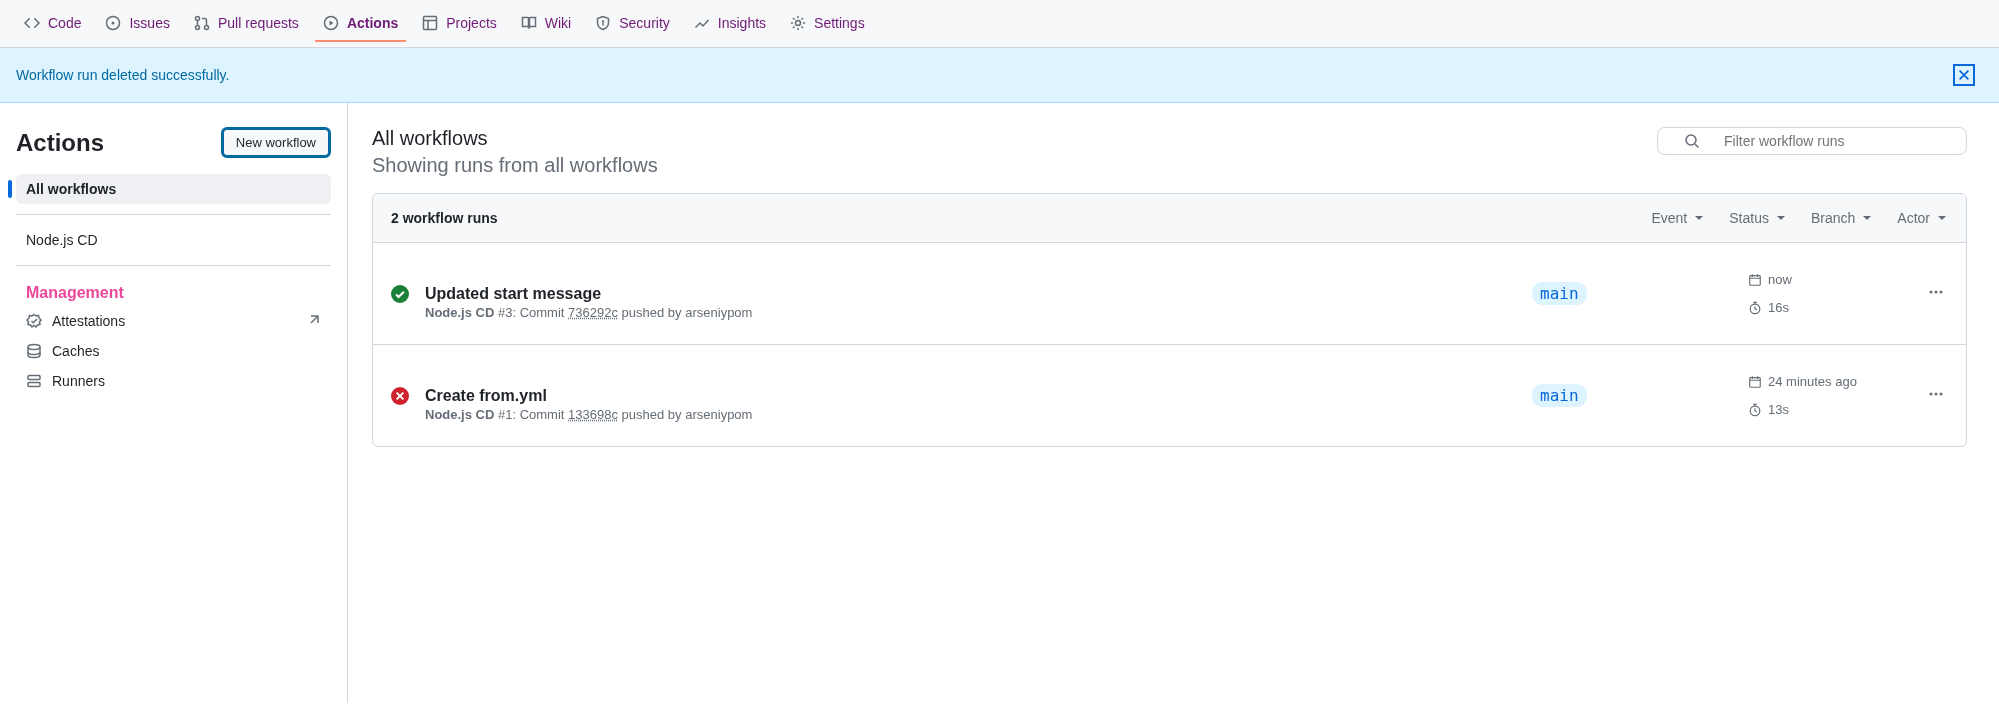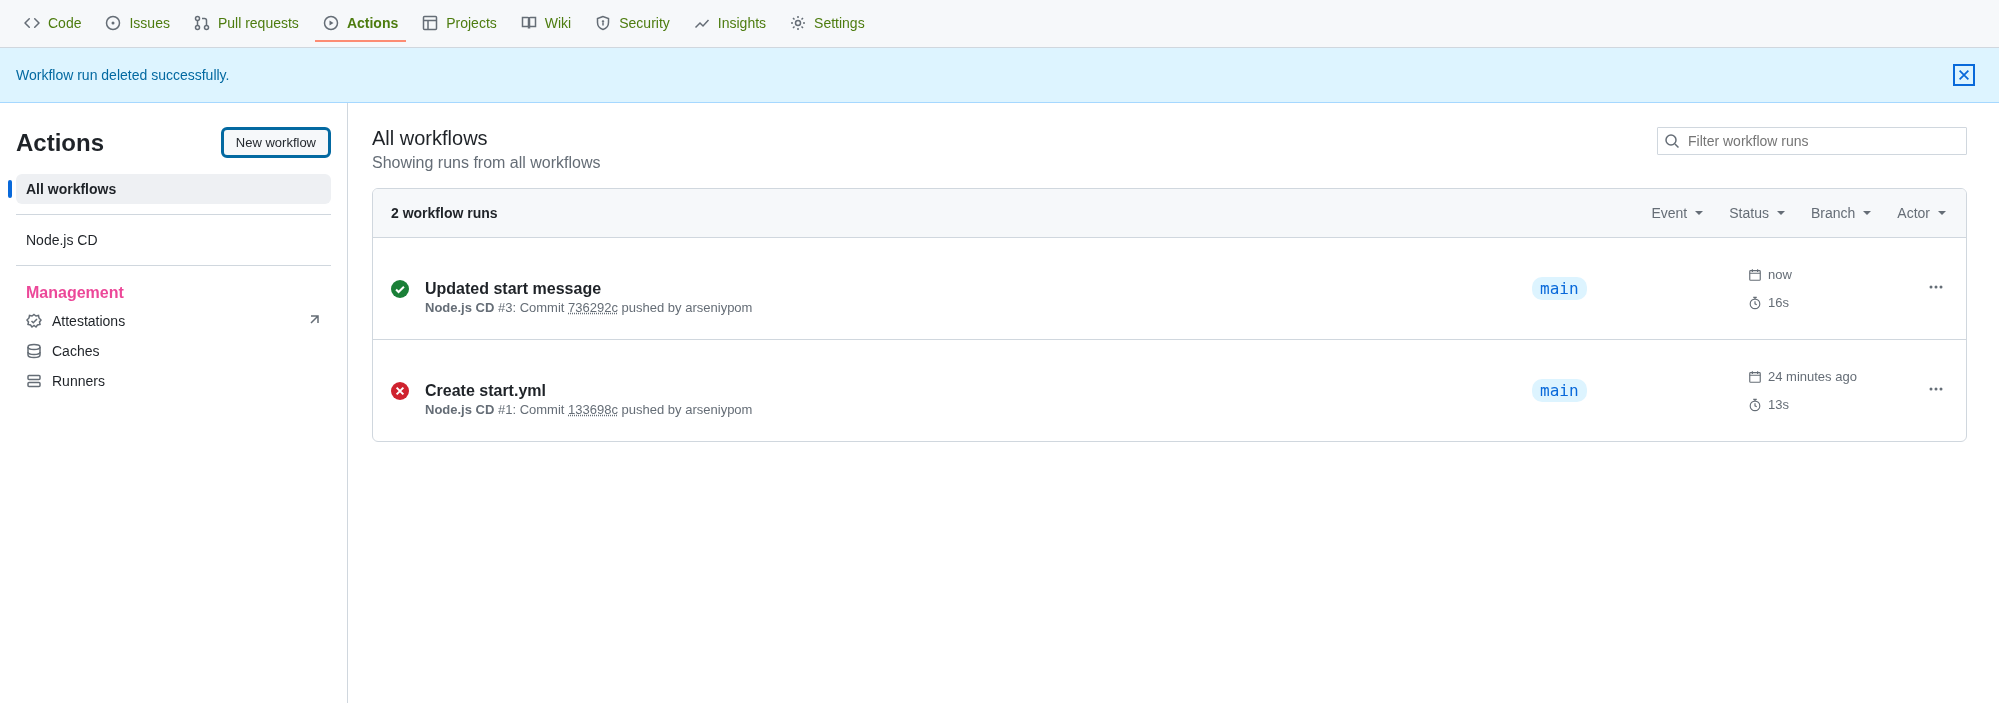--- a/index.html
+++ b/index.html
@@ -16,21 +16,21 @@
   padding: 0 16px;
   border-bottom: 1px solid #d0d7de;
   background: #f6f8fa;
   min-height: 48px;
 }
 .repo-nav-item {
   display: flex;
   align-items: flex-end;
   gap: 8px;
   padding: 10px 8px;
-  color: #4d7c0f;
+  color: #701a75;
   text-decoration: none;
   border-bottom: 2px solid transparent;
   position: relative;
   cursor: pointer;
 }
 .repo-nav-item.active { font-weight: 600; }
 .repo-nav-item.active::after {
   content: "";
   position: absolute;
   bottom: -1px; left: 0; right: 0;
@@ -116,28 +116,28 @@
   flex: 1;
   padding: 24px 32px 24px 24px;
 }
 .main-header {
   display: flex;
   justify-content: space-between;
   align-items: flex-start;
   margin-bottom: 16px;
 }
 .main-title { font-size: 20px; font-weight: 400; margin-bottom: 4px; }
-.main-sub { color: #656d76; font-size: 16px; }
+.main-sub { color: #656d76; font-size: 20px; }
 .search {
   display: flex;
   align-items: center;
-  gap: 8px;
+  gap: 24px;
   border: 1px solid #d0d7de;
-  border-radius: 1px;
-  padding: 5px 6px;
+  border-radius: 8px;
+  padding: 5px 26px;
   width: 310px;
   color: #656d76;
   background: #fff;
 }
 .search input {
   border: none; outline: none; flex: 1; font-size: 14px;
   background: transparent;
 }
 .runs-box {
   border: 1px solid #d0d7de;
@@ -402,21 +402,21 @@
             </svg>
         </div>
       </div>
 
       <div class="run-row">
         <svg class="status-icon" viewBox="0 0 16 16">
             <circle cx="8" cy="8" r="8" fill="#cf222e"></circle>
             <path d="M5 5l6 6M11 5l-6 6" stroke="#fff" stroke-width="1.8"></path>
           </svg>
         <div class="run-main">
-          <div class="run-title">Create start.yml</div>
+          <div class="run-title">Create from.yml</div>
           <div class="run-meta">
             <span class="wf">Node.js CD</span>
             <span>#1</span>:
             <span>Commit</span>
             <span class="commit">133698c</span>
             <span>pushed by</span>
             <span>arseniypom</span>
           </div>
         </div>
         <div class="branch-cell">

